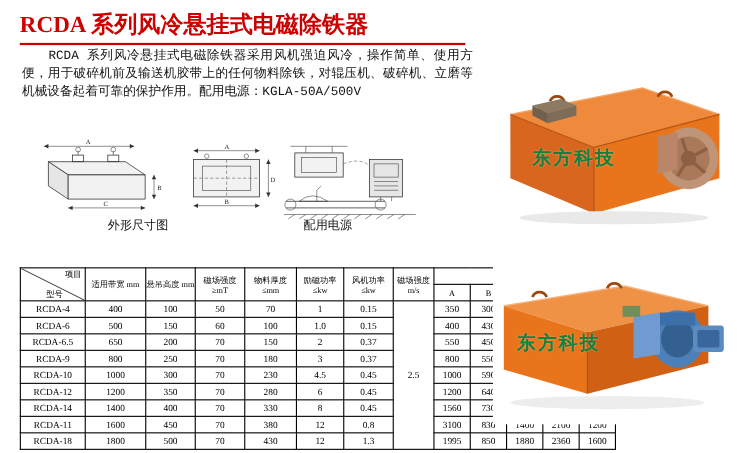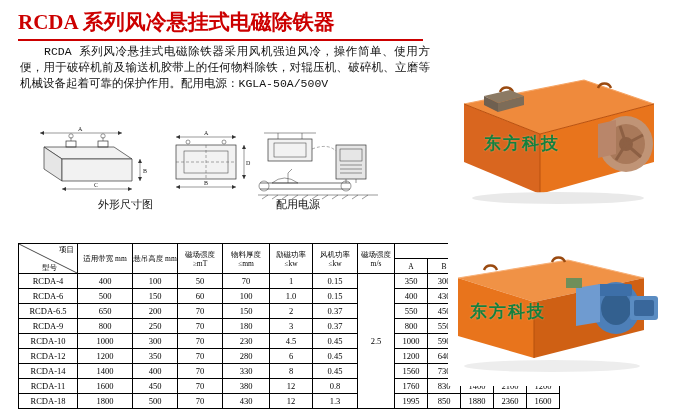--- a/index.html
+++ b/index.html
@@ -371,21 +371,21 @@
         </tr>
 
         <tr>
           <td>RCDA-11</td>
           <td>1600</td>
           <td>450</td>
           <td>70</td>
           <td>380</td>
           <td>12</td>
           <td>0.8</td>
-          <td>1760</td>
+          <td>3100</td>
           <td>830</td>
           <td>1400</td>
           <td>2100</td>
           <td>1200</td>
         </tr>
 
         <tr>
           <td>RCDA-18</td>
           <td>1800</td>
           <td>500</td>

